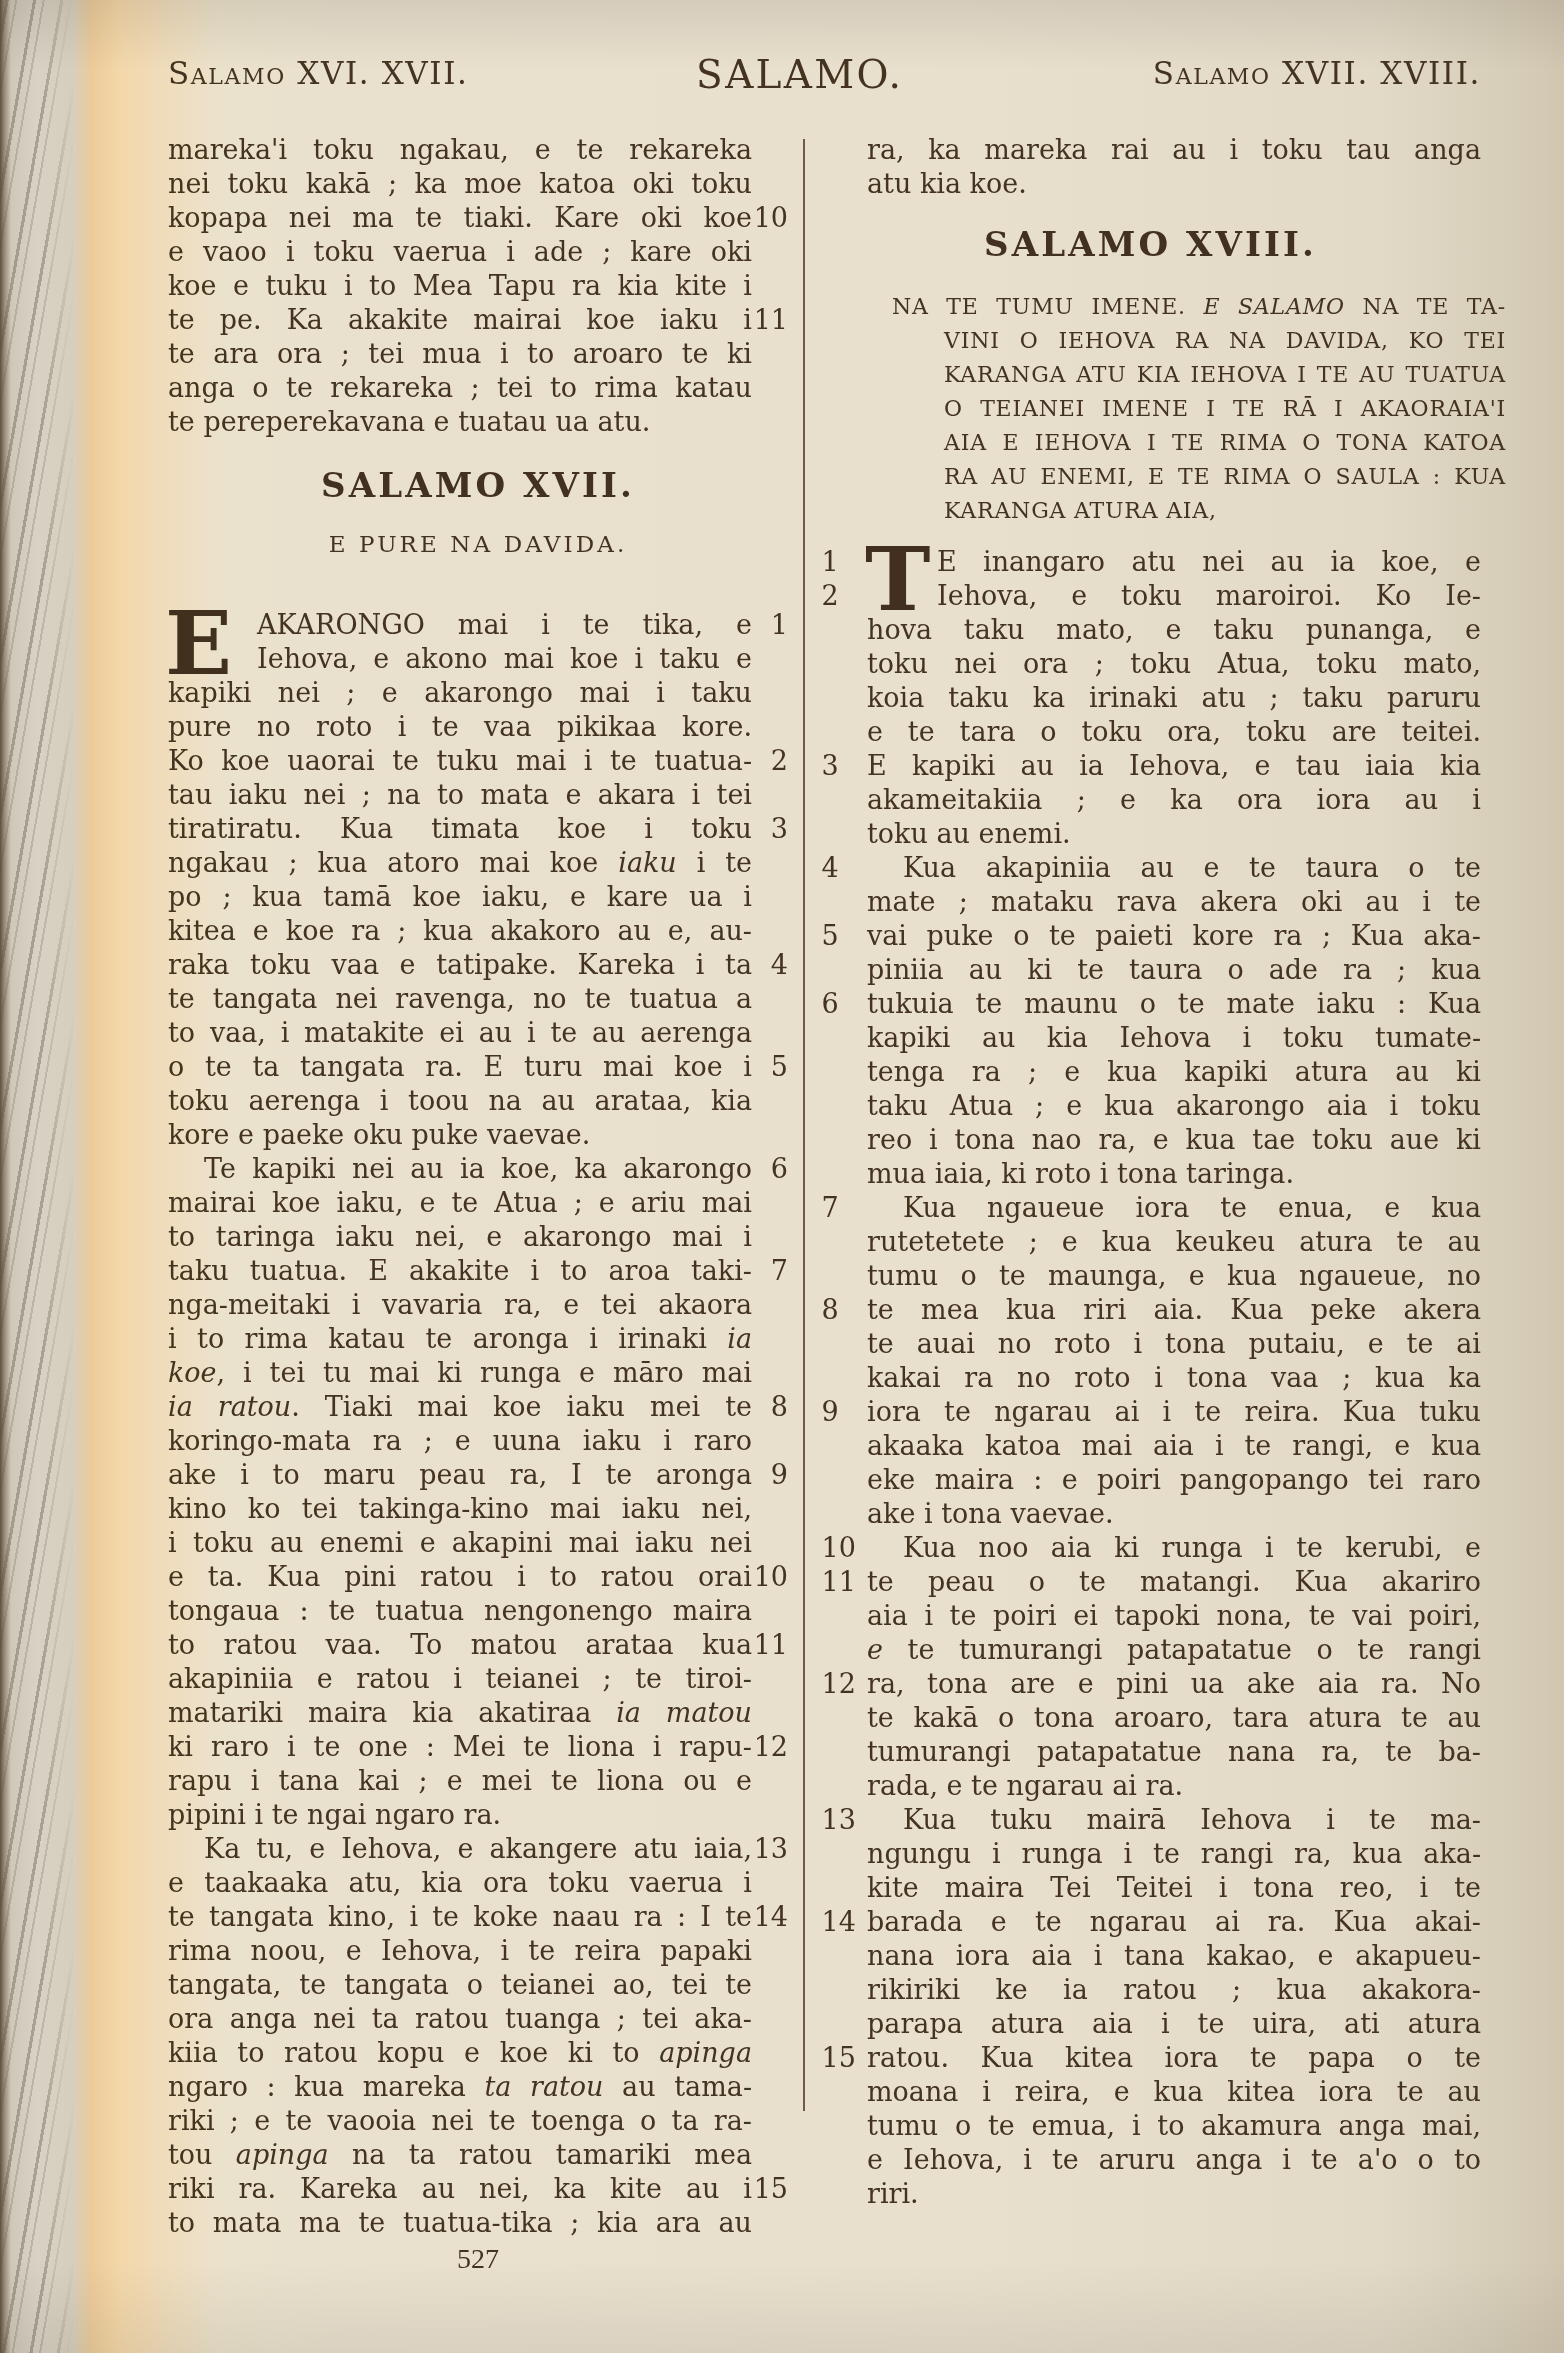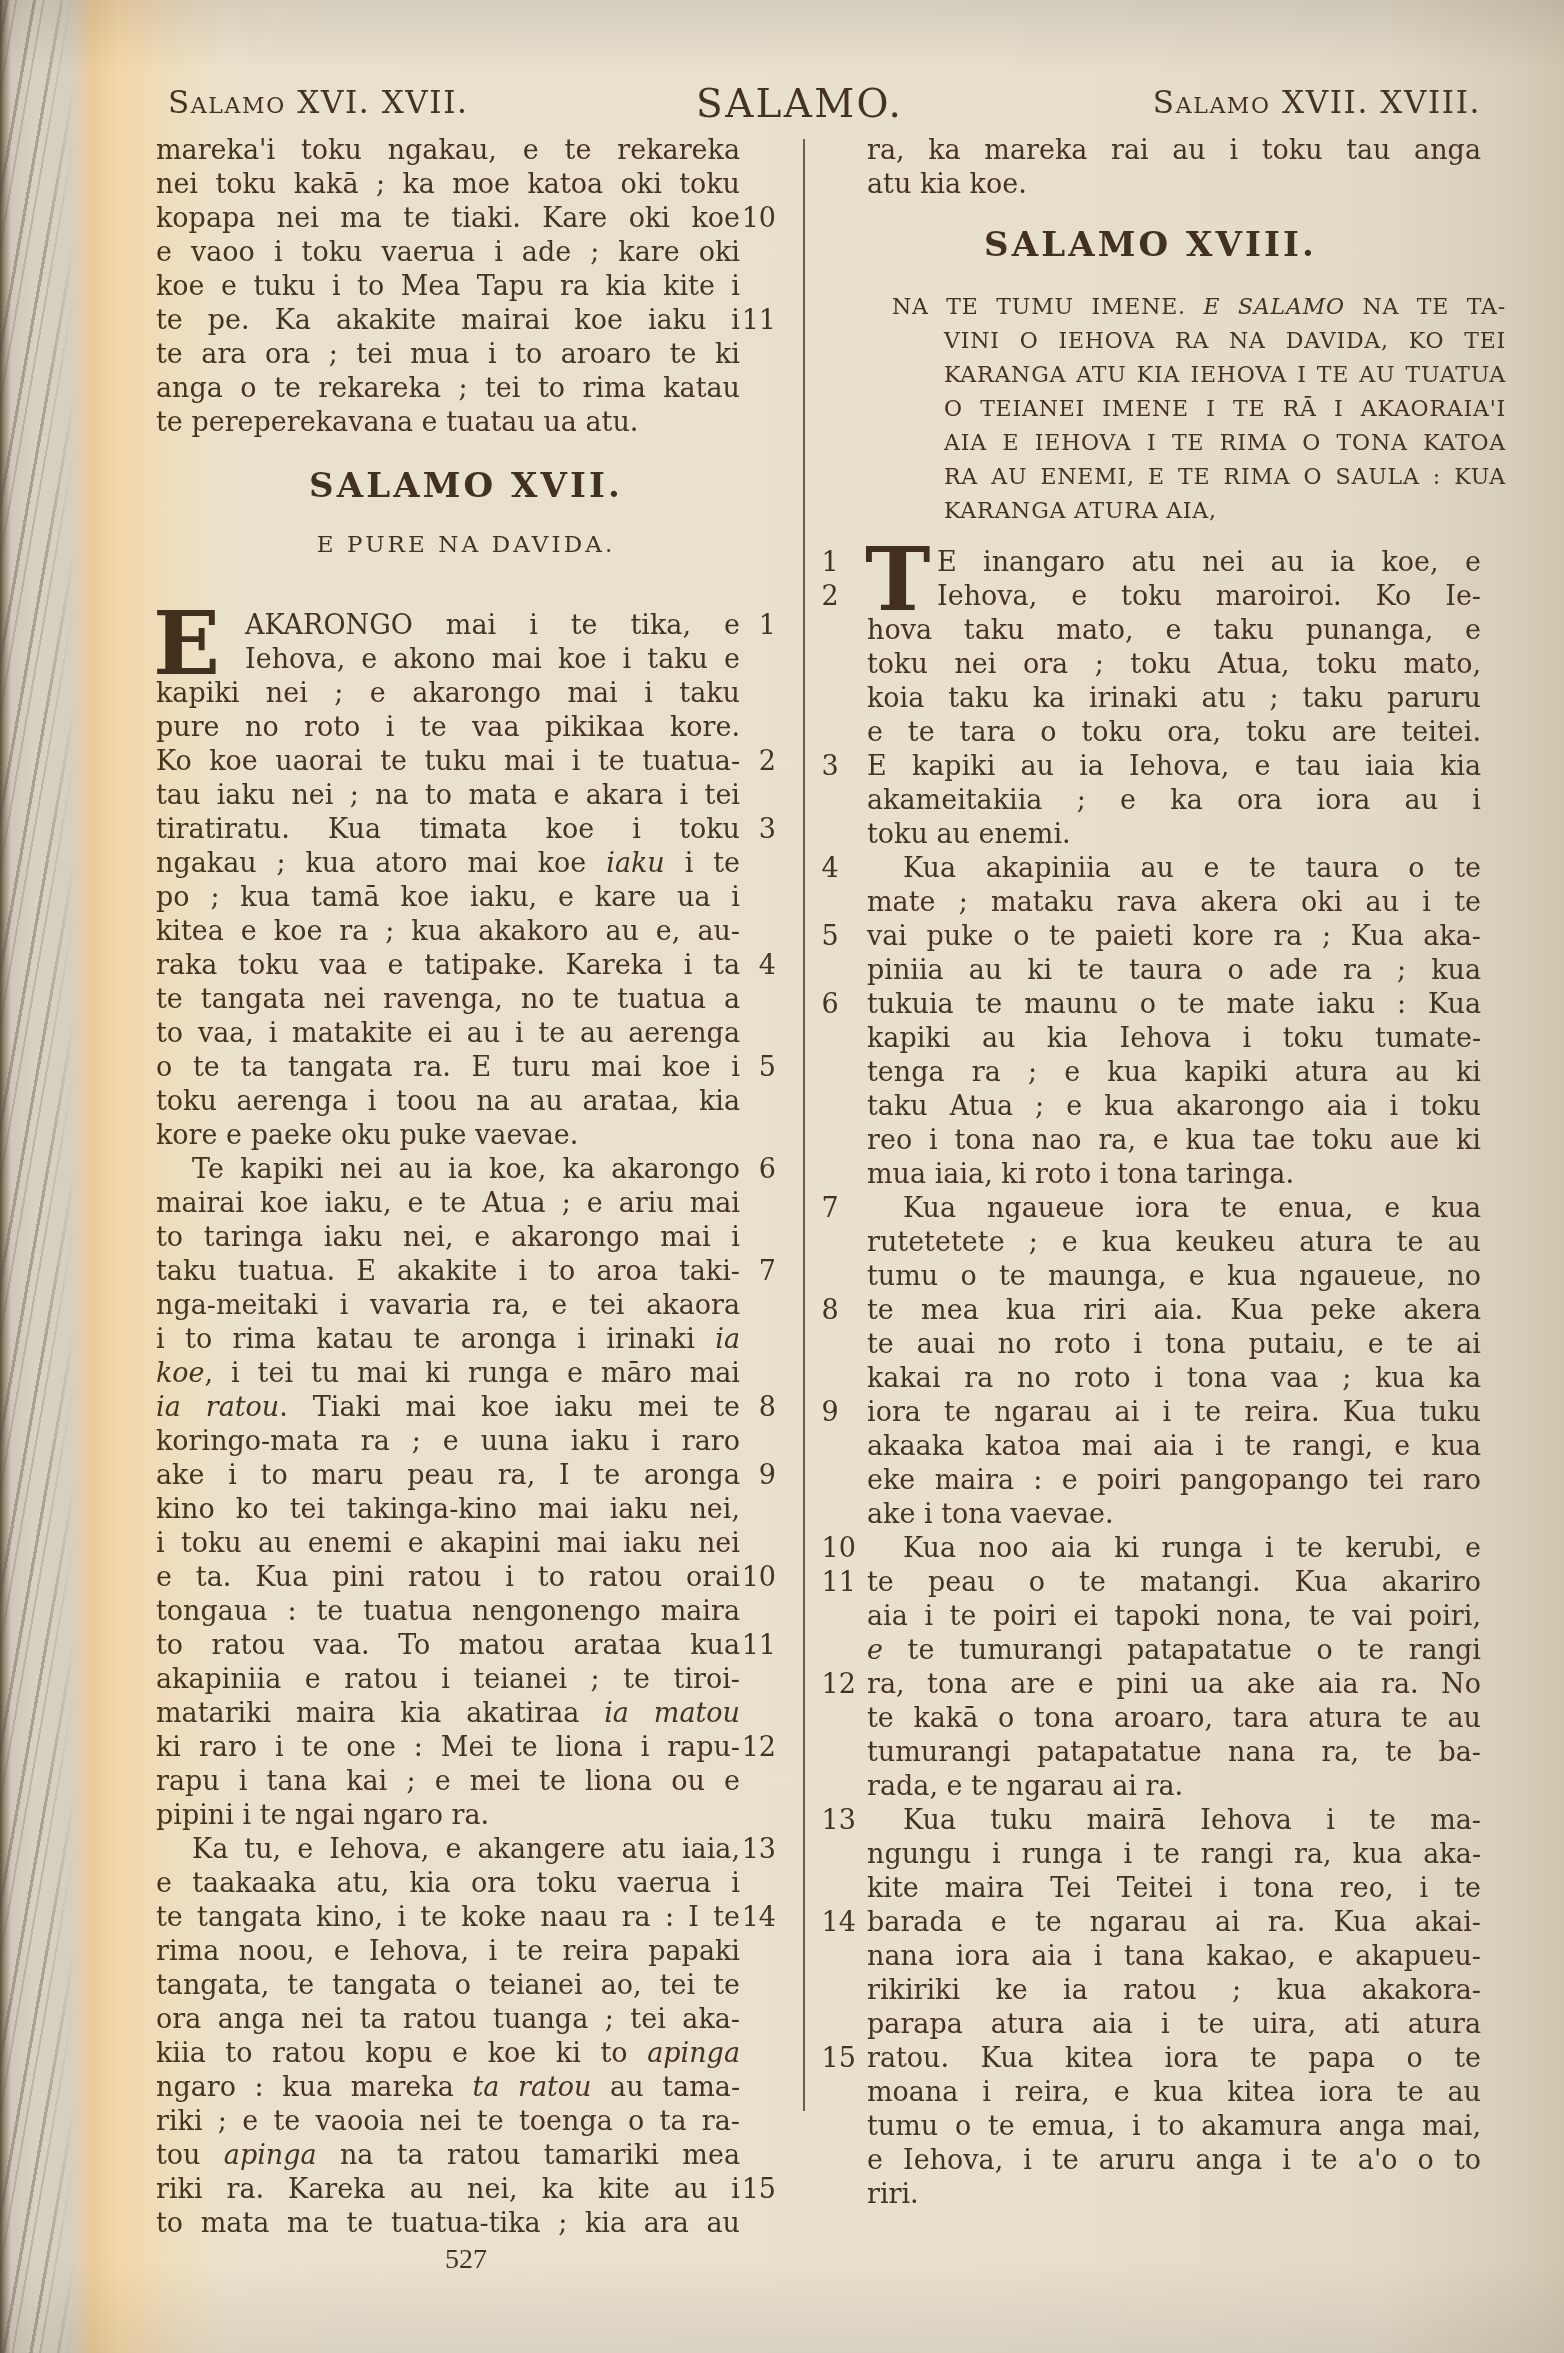--- a/index.html
+++ b/index.html
@@ -17,29 +17,29 @@
   
   .bleed{
     position:absolute;left:0;top:0;width:75px;height:2354px;
     background:repeating-linear-gradient(100deg,
       rgba(0,0,0,0) 0 5.5px, rgba(92,82,66,.38) 5.5px 8.6px,
       rgba(0,0,0,0) 8.6px 15px, rgba(92,82,66,.22) 15px 17px,
       rgba(0,0,0,0) 17px 27px);
     -webkit-mask-image:linear-gradient(90deg,#000 0 43px,transparent 74px);
     mask-image:linear-gradient(90deg,#000 0 43px,transparent 74px);
   }
-  .running-head{position:absolute;top:84px;left:168px;width:1313px;height:50px;}
+  .running-head{position:absolute;top:55px;left:168px;width:1313px;height:50px;}
   .rh-left{position:absolute;left:0;top:0;font-size:31px;font-variant:small-caps;letter-spacing:1.6px;}
   .rh-center{position:absolute;left:50%;transform:translateX(-62%);top:-3.1px;font-size:39px;letter-spacing:2.3px;}
   .rh-right{position:absolute;right:0;top:0;font-size:31px;font-variant:small-caps;letter-spacing:1.6px;}
 
   .divider{position:absolute;left:803px;top:139px;width:2.3px;height:1972px;background:#57432c;opacity:.85;}
 
   .col{position:absolute;top:133px;}
-  .col-left{left:156px;width:620px;}
+  .col-left{left:168px;width:620px;}
   .col-right{left:820px;width:661px;}
 
   .ln{display:flex;height:34px;line-height:34px;font-size:27px;}
   .txt{display:block;flex:1 1 auto;min-width:0;text-align:justify;text-align-last:justify;white-space:nowrap;}
   .ln.noj .txt{text-align-last:left;}
   .ln.ind .txt{text-indent:36px;}
   .vnum{flex:0 0 auto;font-size:27px;}
   .vnum.right{width:36px;text-align:right;}
   .vnum.left{width:47px;text-align:left;padding-left:1.6px;box-sizing:border-box;}
 

